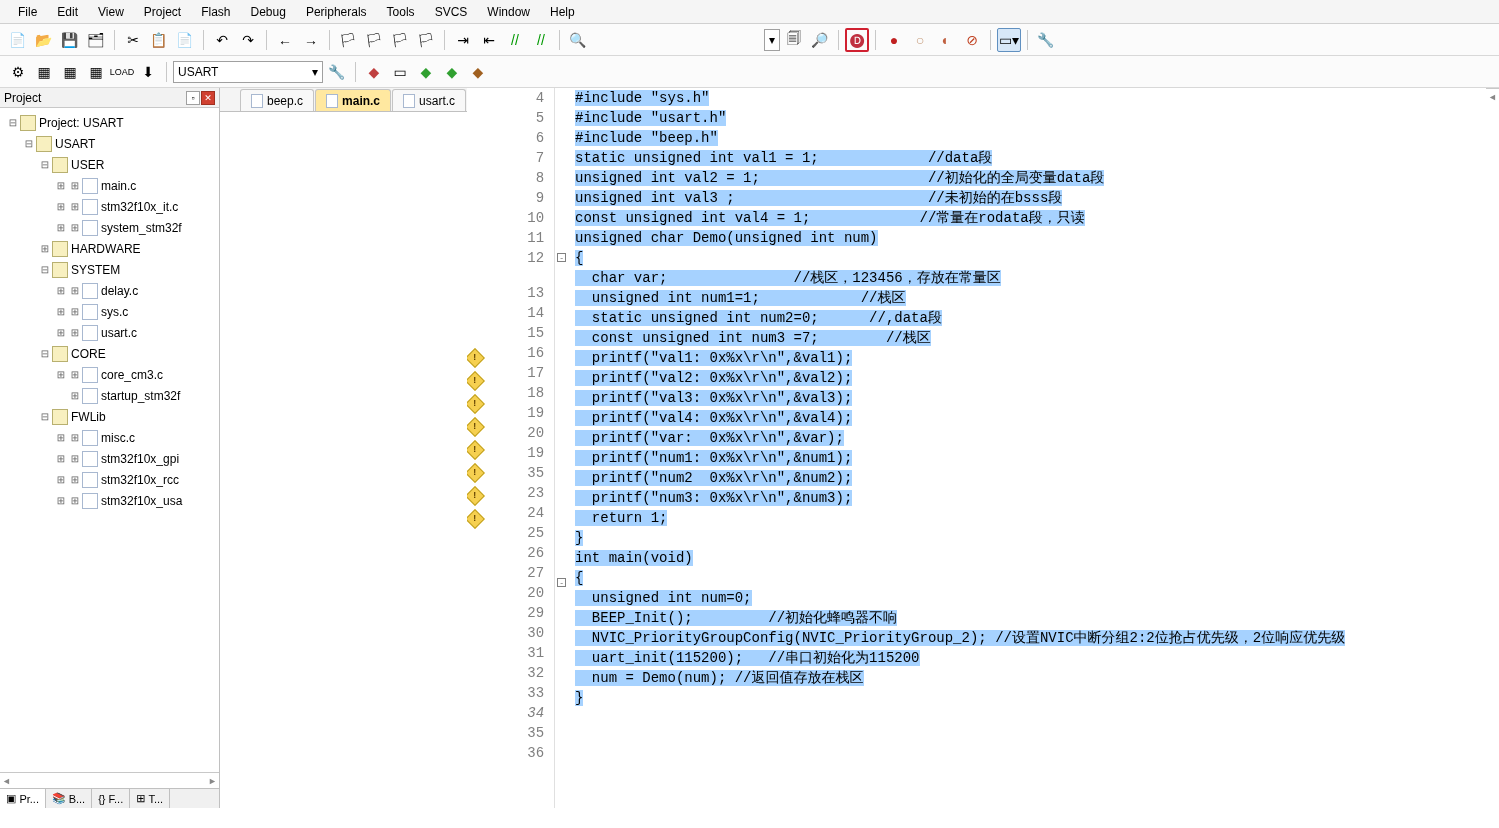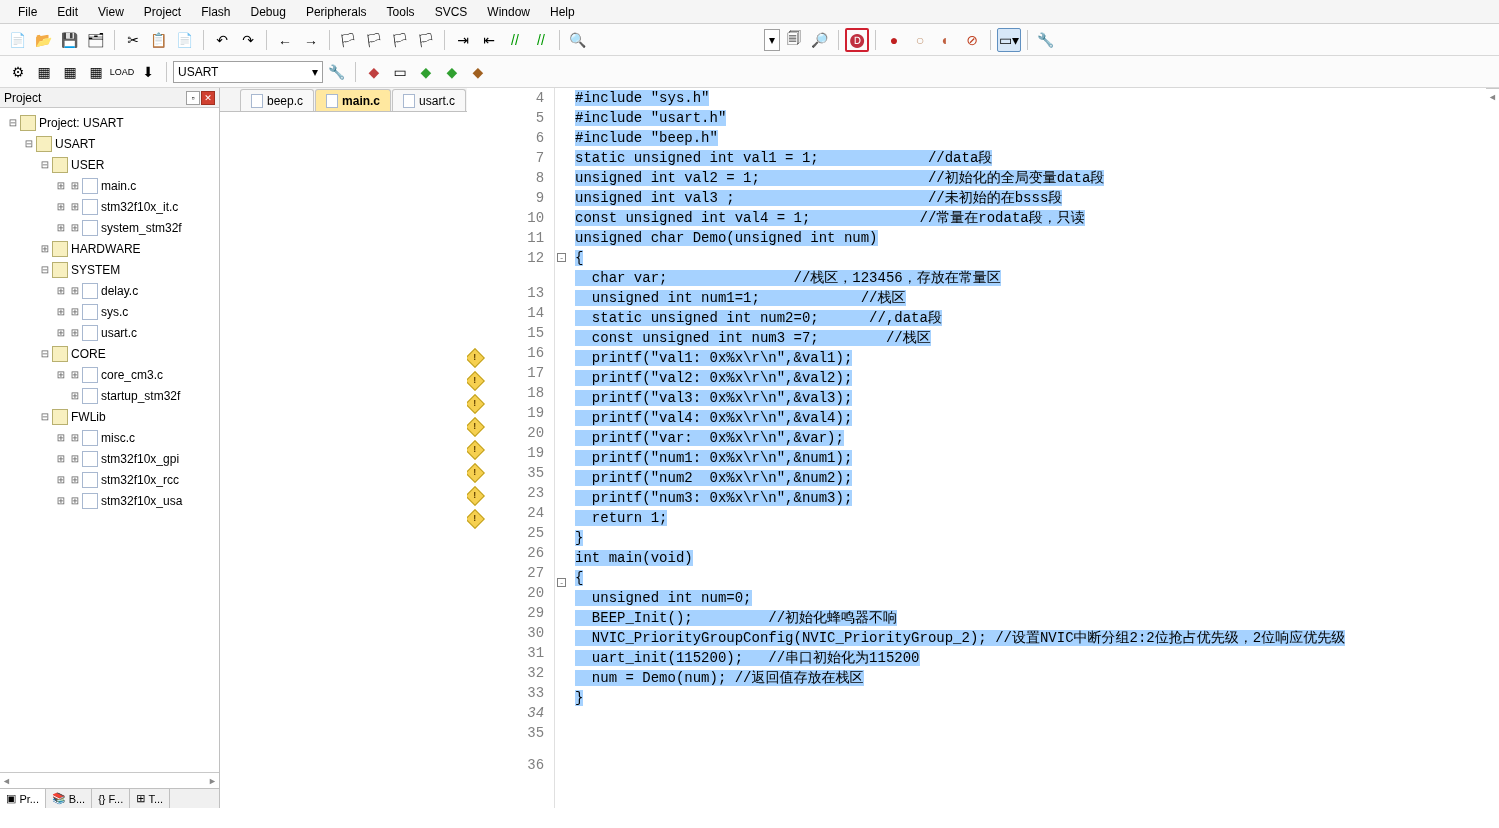--- a/index.html
+++ b/index.html
@@ -388,21 +388,21 @@
           <div style="height: 20px;">26</div>
           <div style="height: 20px;">27</div>
           <div style="height: 20px;">20</div>
           <div style="height: 20px;">29</div>
           <div style="height: 20px;">30</div>
           <div style="height: 20px;">31</div>
           <div style="height: 20px;">32</div>
           <div style="height: 20px;">33</div>
           <div style="height: 20px; font-style: italic;">34</div>
           <div style="height: 20px;">35</div>
-          <div style="height: 20px; margin-top: 12px;">36</div>
+          <div style="height: 20px;">36</div>
         </div>
       <div class="fold" id="fold">
           <div style="height: 20px;"></div>
           <div style="height: 20px;"></div>
           <div style="height: 20px;"></div>
           <div style="height: 20px;"></div>
           <div style="height: 20px;"></div>
           <div style="height: 20px;"></div>
           <div style="height: 20px;"></div>
           <div style="height: 20px;"></div>

